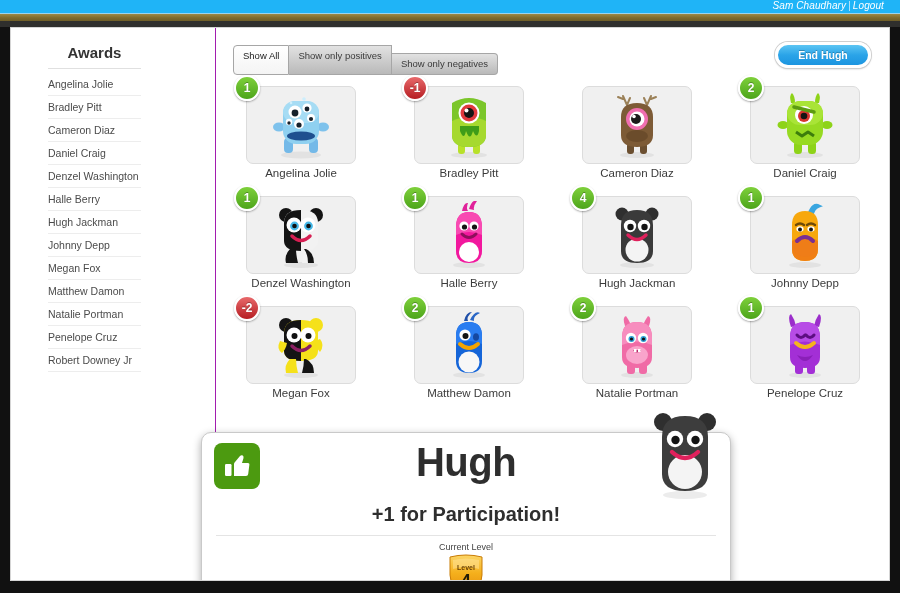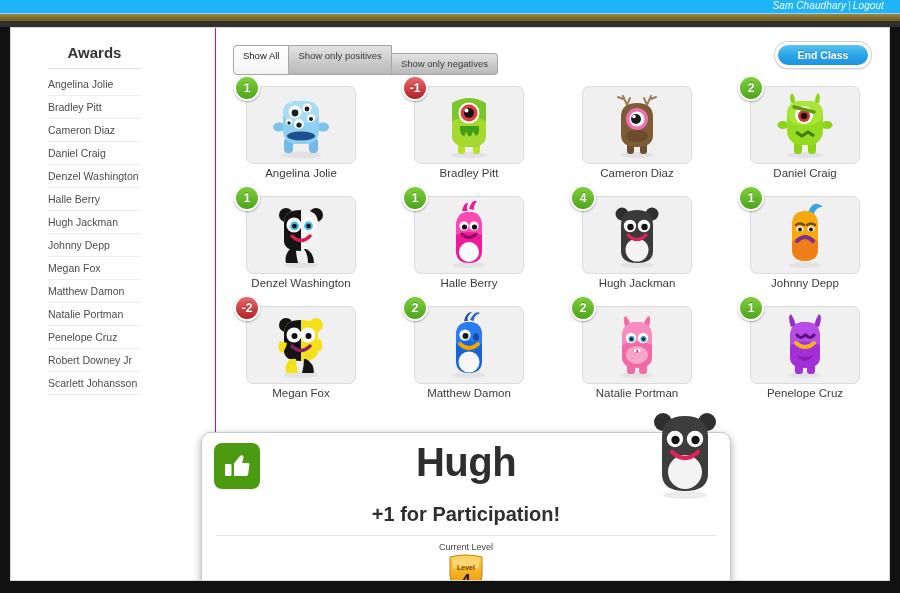--- a/index.html
+++ b/index.html
@@ -269,31 +269,30 @@
           <li>Daniel Craig</li>
           <li>Denzel Washington</li>
           <li>Halle Berry</li>
           <li>Hugh Jackman</li>
           <li>Johnny Depp</li>
           <li>Megan Fox</li>
           <li>Matthew Damon</li>
           <li>Natalie Portman</li>
           <li>Penelope Cruz</li>
           <li>Robert Downey Jr</li>
-          <li>Scarlett Johansson</li>
         </ul>
       </div>
 
       <div class="toolbar">
         <div class="seg active">Show All</div>
         <div class="seg">Show only positives</div>
         <div class="seg">Show only negatives</div>
       </div>
 
-      <div class="endclass">End Class</div>
+      <div class="endclass">End Hugh</div>
 
       <div class="grid">
 
         <div class="student">
           <div class="stu-card">
             <div class="badge pos">1</div>
             <svg class="monster" viewBox="0 0 62 70">
               <ellipse cx="31" cy="64" rx="20" ry="3.5" fill="#e2e2e2"></ellipse>
               <rect x="14" y="47" width="9" height="15" rx="4" fill="#74b9e8"></rect>
               <rect x="39" y="47" width="9" height="15" rx="4" fill="#74b9e8"></rect>

